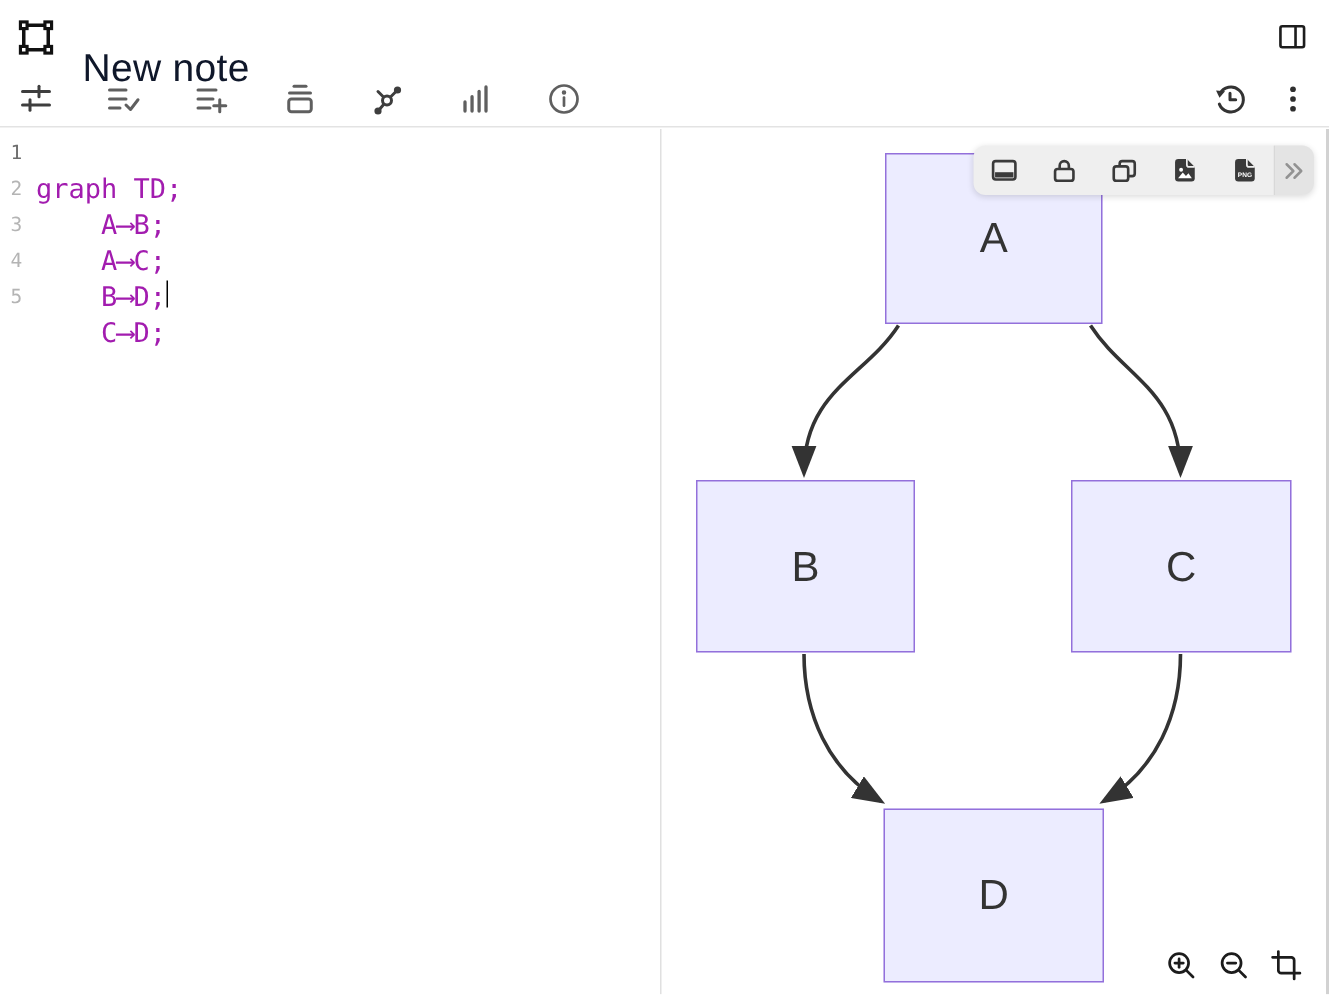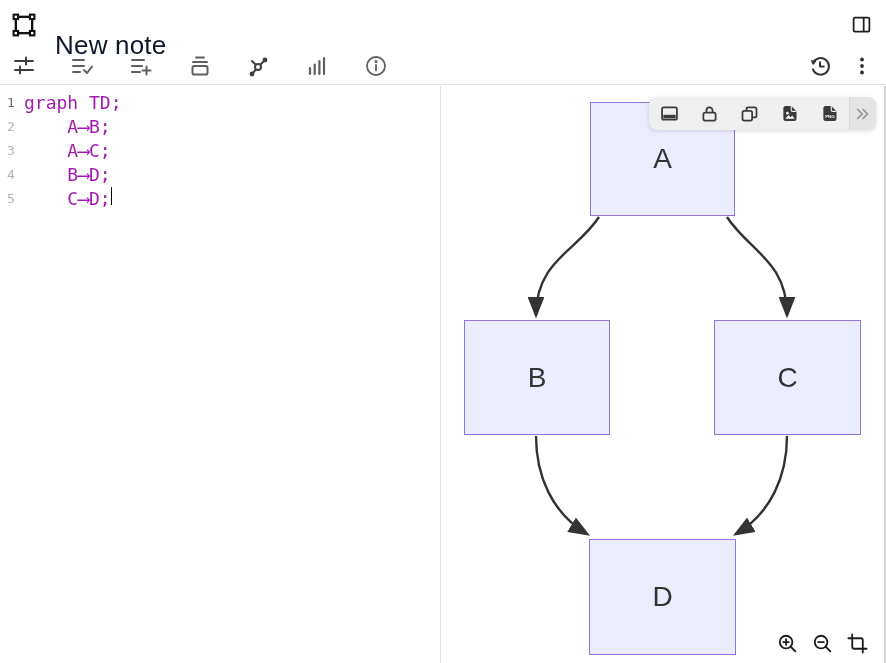--- a/index.html
+++ b/index.html
@@ -19,21 +19,21 @@
   .tbtn { position:absolute; top:6px; width:24px; height:24px; color:#5f5f5f; cursor:pointer; }
   .tbtn svg { width:100%; height:100%; }
   .dark { color:#3e3e3e; }
   
   .editor { position:absolute; top:86px; left:0; width:441px; height:577px;
             border-right:1px solid #e0e0e0; padding-top:5px;
             font-family:"DejaVu Sans Mono", monospace; }
   .code-line { display:flex; height:24px; line-height:24px; }
   .gutter { width:16px; padding-left:7px; text-align:left; font-size:13px; color:#b4b4b4; flex:none; }
   .gutter.active { color:#6d6d6d; }
-  .code-text { margin-left:8px; font-size:18px; color:#a21caf; white-space:pre; }
+  .code-text { margin-left:8px; font-size:18px; color:#a21caf; white-space:pre;margin-top:24px; }
   .caret { display:inline-block; width:1.5px; height:18px; background:#000; vertical-align:-3px; }
   
   .preview { position:absolute; top:86px; left:442px; width:444px; height:577px;
              border-right:2px solid #d2d2d2; }
   .edges { position:absolute; left:0; top:0; }
   .node { position:absolute; background:#ECECFF; border:1.6px solid #9370DB;
           display:flex; align-items:center; justify-content:center;
           font-size:28px; color:#333; cursor:pointer; }
   .node-a { left:148px; top:16px;  width:145px; height:114px; }
   .node-b { left:22px;  top:234px; width:146px; height:115px; }

